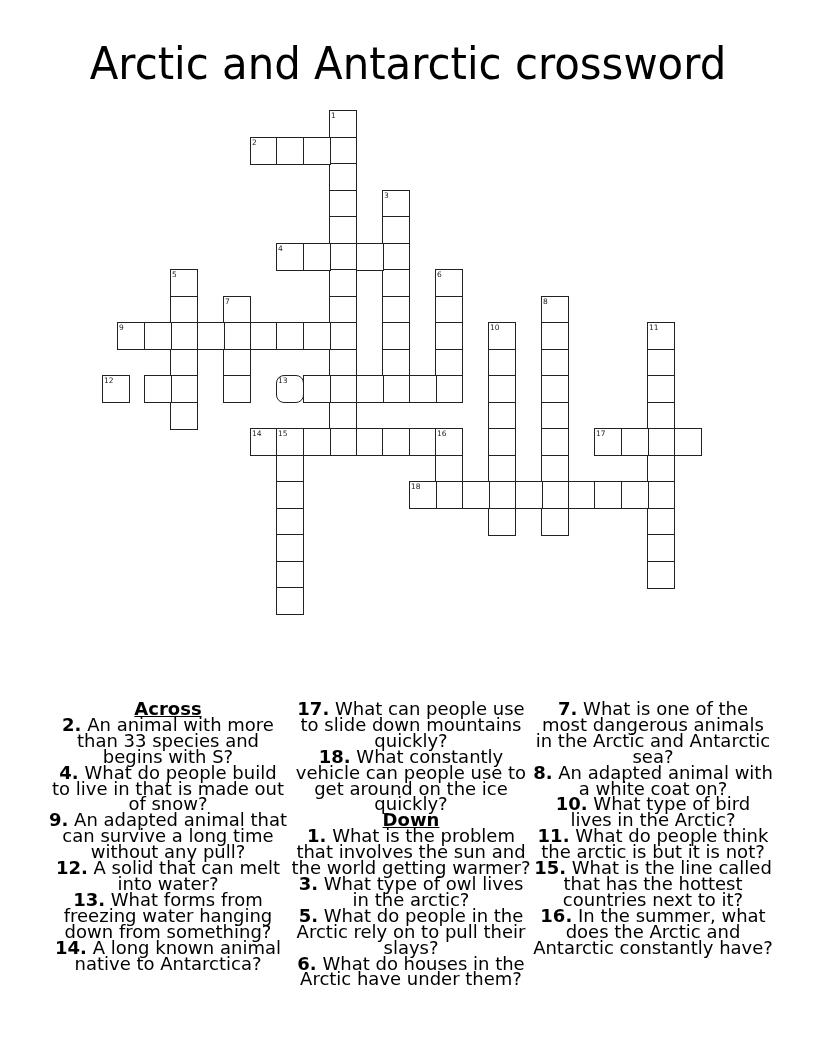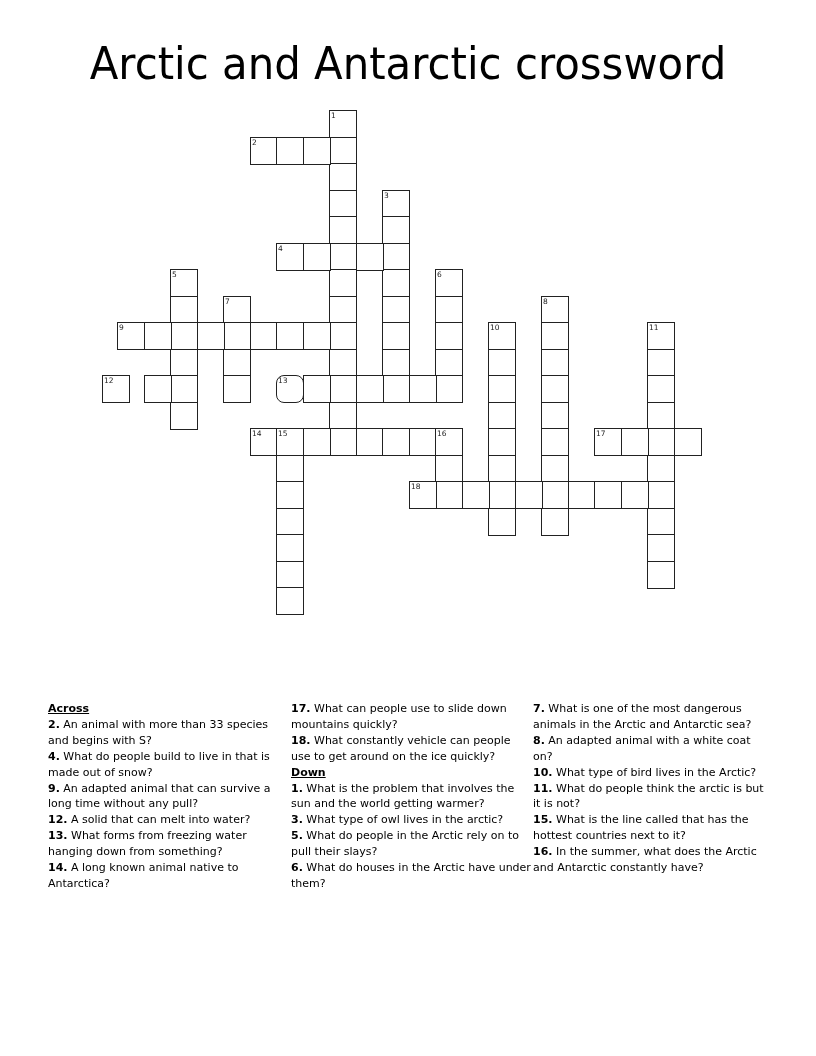--- a/index.html
+++ b/index.html
@@ -1,21 +1,21 @@
 <!DOCTYPE html>
 <html><head>
 <meta charset="utf-8">
 <style>
   html, body { margin: 0; padding: 0; background: #ffffff; }
   body { width: 816px; height: 1056px; position: relative; overflow: hidden; font-family: "DejaVu Sans", sans-serif; color: #000; }
   .title { position: absolute; left: 0; top: 34px; width: 816px; text-align: center; font-size: 45px; line-height: 60px; letter-spacing: 0px; transform: scaleX(0.93); transform-origin: center; }
   .grid { position: absolute; left: 0; top: 0; width: 816px; height: 660px; }
   .cell { position: absolute; box-sizing: border-box; border: 1.5px solid #222; background: #fff; }
   .cell .num { position: absolute; left: 1px; top: 0px; font-size: 7.5px; line-height: 9px; color: #222; font-family: "DejaVu Sans", sans-serif; }
-  .clues { position: absolute; top: 701px; font-size: 11px; line-height: 15.9px; }
+  .clues { position: absolute; top: 701px; font-size: 18px; line-height: 15.9px; text-align: center; }
   .col1 { left: 48px; width: 240px; }
   .col2 { left: 291px; width: 240px; }
   .col3 { left: 533px; width: 240px; }
   .heading { text-decoration: underline; font-weight: bold; display: block; }
   .clue { display: block; }
   .clue b { font-weight: bold; }
 </style>
 </head>
 <body>
 

